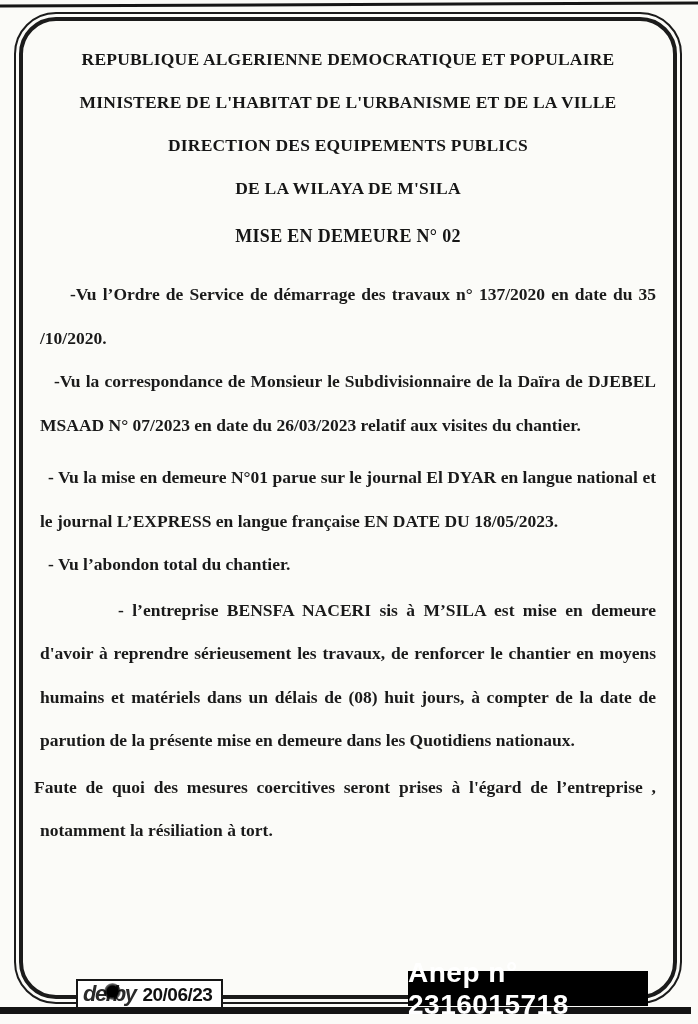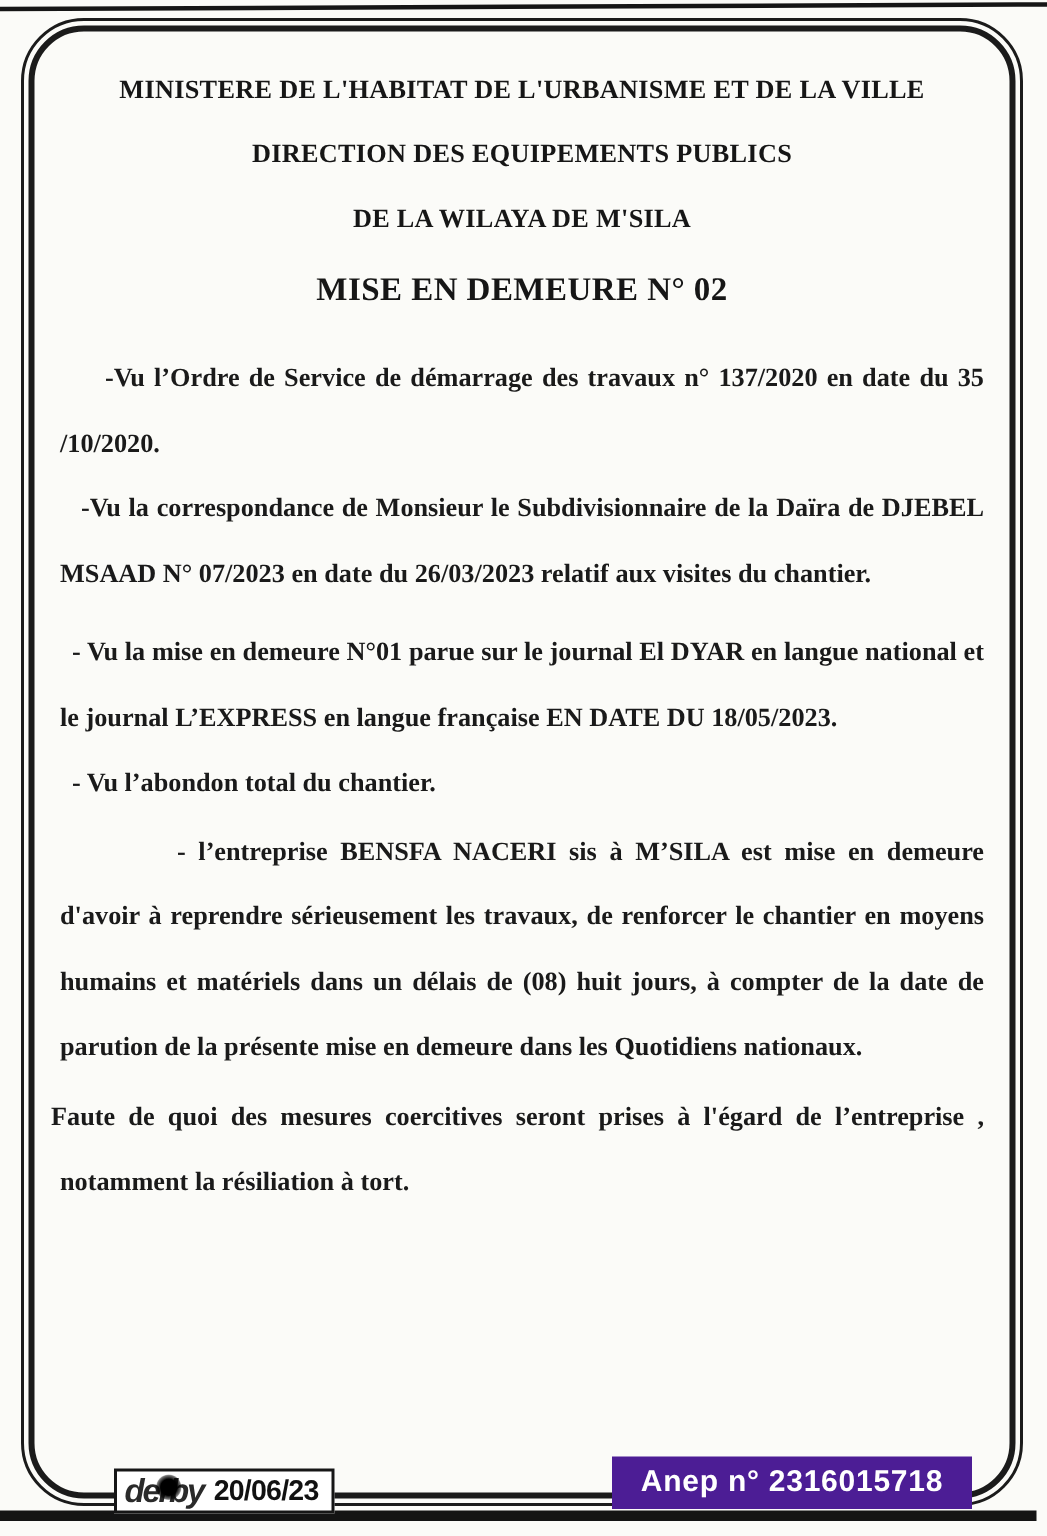--- a/index.html
+++ b/index.html
@@ -24,21 +24,21 @@
     border: 4px solid #1b1b1b; border-radius: 37px;
   }
   .content {
     position: absolute; left: 40px; right: 42px; top: 38px; z-index: 2;
   }
   .hdr-line {
     text-align: center; font-weight: bold; font-size: 17.5px;
     line-height: 43px; letter-spacing: 0.2px; white-space: nowrap;
   }
   .doc-title {
-    text-align: center; font-weight: bold; font-size: 22px;
+    text-align: center; font-weight: bold; font-size: 18px;
     line-height: 48px; margin-top: 2px; letter-spacing: 0.3px;
   }
   .bodytext { margin-top: 13px; }
   .bodytext p {
     margin: 0; font-size: 17.5px; font-weight: bold;
     line-height: 43.5px; text-align: justify; color: #1a1a1a;
   }
   .p1 { text-indent: 30px; }
   .p2 { text-indent: 30px; }
   .p3 { text-indent: 14px; }
@@ -62,41 +62,42 @@
     position: absolute; left: 21px; top: 0px; width: 17px; height: 17px;
     border-radius: 50%;
     background: radial-gradient(circle, #000 45%, rgba(0,0,0,0.55) 65%, rgba(0,0,0,0) 75%);
   }
   .stamp-date {
     font-family: "Liberation Sans", sans-serif; font-weight: bold;
     font-size: 19px; color: #111; line-height: 1; letter-spacing: -0.5px;
   }
   .anep-badge {
     position: absolute; left: 408px; top: 971px; width: 240px; height: 35px;
-    background: #4c1d95; color: #ffffff;
+    background: #000000; color: #ffffff;
     font-family: "Liberation Sans", sans-serif; font-weight: bold;
-    font-size: 20px; letter-spacing: 0.5px;
+    font-size: 28px; letter-spacing: 0.5px;
     display: flex; align-items: center; justify-content: center;
     z-index: 5;
   }
   .bottom-bar {
     position: absolute; left: 0px; top: 1007px; width: 691px; height: 7px;
     background: #141414; z-index: 4;
   }
 </style>
 </head>
 <body>
 
 <div class="scan-top-line"></div>
 
 <div class="frame-outer">
   <div class="frame-inner"></div>
 </div>
 
 <div class="content">
+  <div class="hdr-line">REPUBLIQUE ALGERIENNE DEMOCRATIQUE ET POPULAIRE</div>
   <div class="hdr-line">MINISTERE DE L'HABITAT DE L'URBANISME ET DE LA VILLE</div>
   <div class="hdr-line">DIRECTION DES EQUIPEMENTS PUBLICS</div>
   <div class="hdr-line">DE LA WILAYA DE M'SILA</div>
 
   <div class="doc-title">MISE EN DEMEURE N° 02</div>
 
   <div class="bodytext">
     <p class="p2">-Vu l’Ordre de Service de démarrage des travaux n° 137/2020 en date du 35 /10/2020.</p>
     <p class="p4">-Vu la correspondance de Monsieur le Subdivisionnaire de la Daïra de DJEBEL MSAAD N° 07/2023 en date du 26/03/2023 relatif aux visites du chantier.</p>
     <p class="p5">- Vu la mise en demeure N°01 parue sur le journal El DYAR en langue national et le journal L’EXPRESS en langue française EN DATE DU 18/05/2023.</p>

